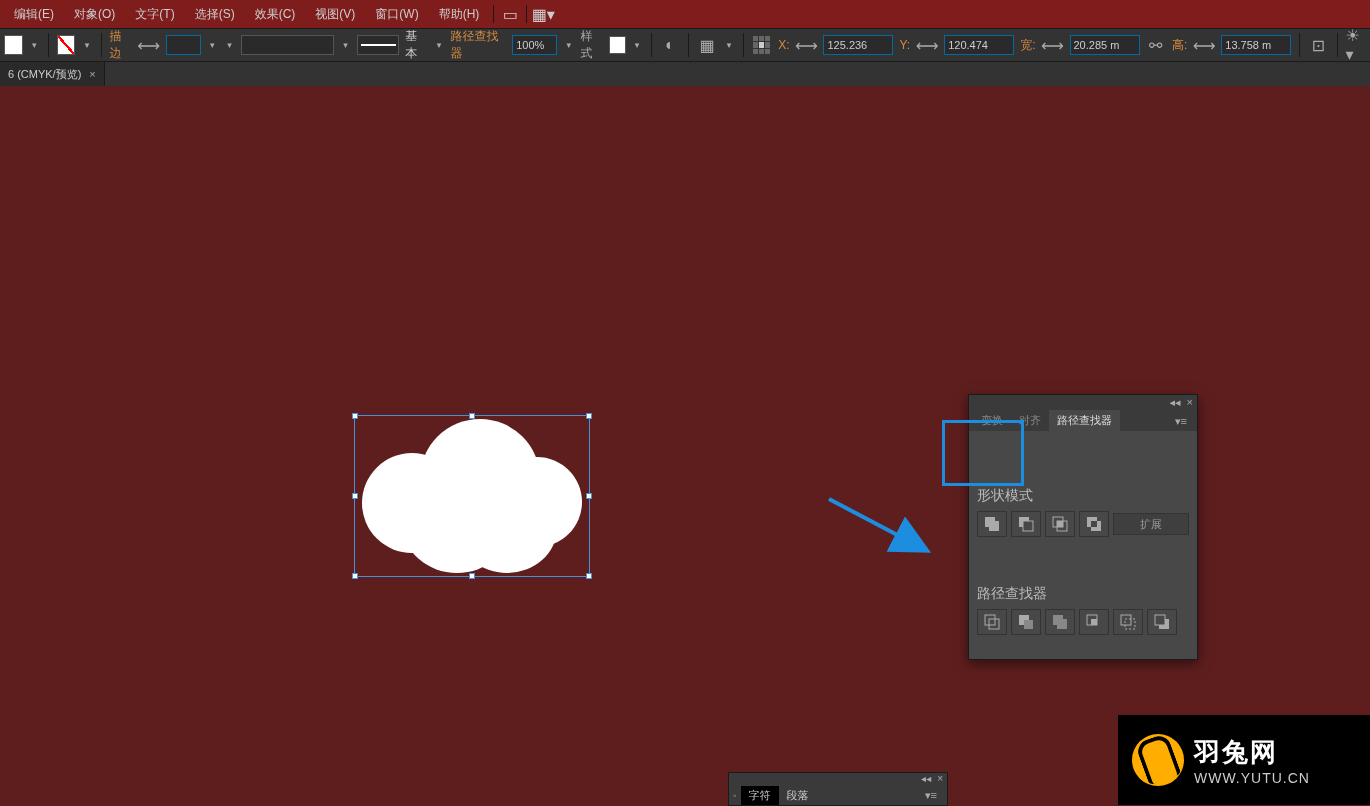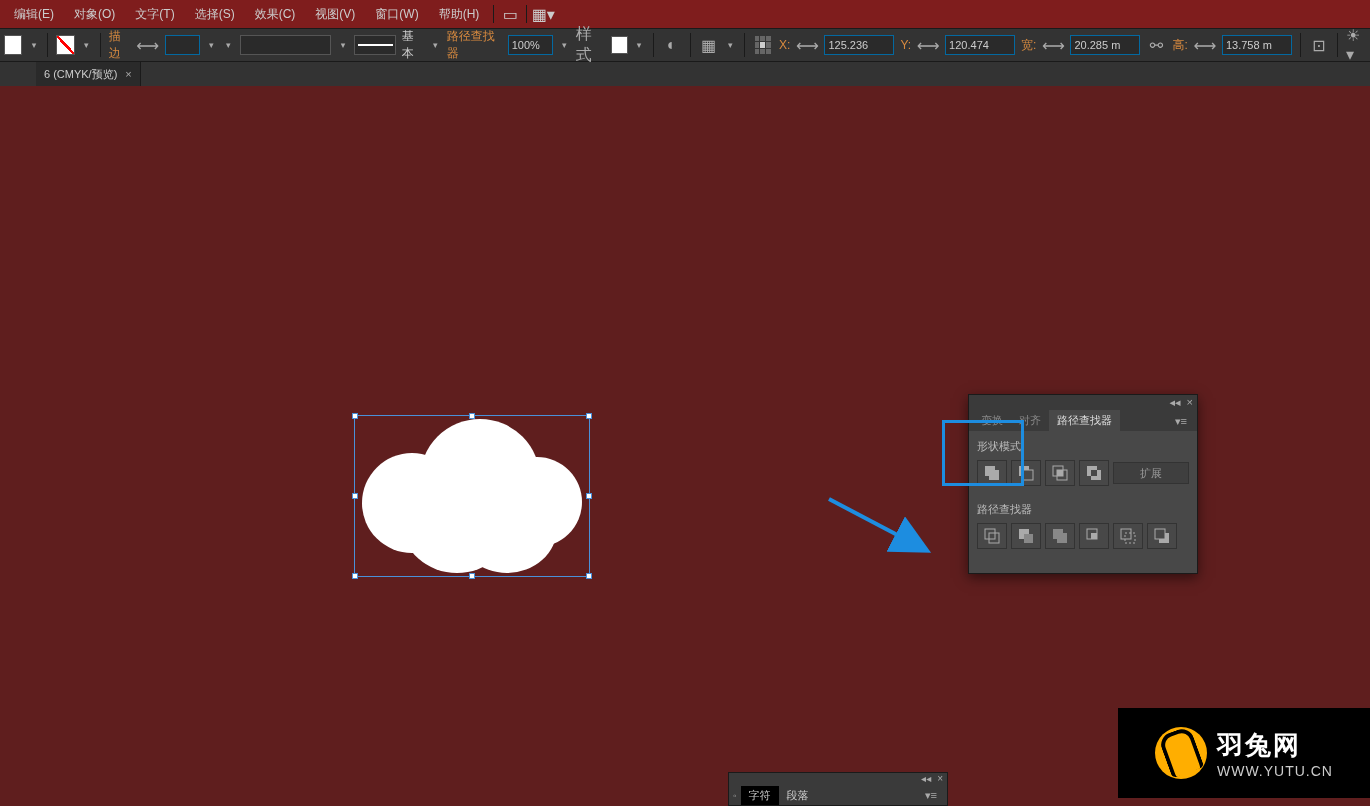--- a/index.html
+++ b/index.html
@@ -10,33 +10,33 @@
 .menubar .sep { width: 1px; height: 18px; background: #1a1a1a; margin: 0 4px; }
 .menubar .icon-btn { width: 24px; height: 20px; display: inline-flex; align-items: center; justify-content: center; color: #ccc; cursor: pointer; }
 
 .optbar { height: 34px; background: #333333; display: flex; align-items: center; padding: 0 4px; gap: 6px; border-top: 1px solid #1a1a1a; border-bottom: 1px solid #1a1a1a; }
 .swatch { width: 20px; height: 20px; border: 1px solid #555; display: inline-block; }
 .swatch.white { background: #ffffff; }
 .swatch.none { background: #fff; position: relative; }
 .swatch.none::after { content: ''; position: absolute; left: 0; top: 0; right: 0; bottom: 0; background: linear-gradient(to top right, transparent 45%, red 45%, red 55%, transparent 55%); }
 .dd-arrow { width: 12px; height: 20px; display: inline-flex; align-items: center; justify-content: center; color: #aaa; font-size: 9px; cursor: pointer; }
 .label { color: #d88a3f; font-size: 12px; }
-.label-grey { color: #aaa; font-size: 16px; }
+.label-grey { color: #aaa; font-size: 12px; }
 .stroke-preview { width: 45px; height: 20px; background: #2a2a2a; border: 1px solid #555; display: flex; align-items: center; justify-content: center; }
 .stroke-preview .line { width: 35px; height: 2px; background: #fff; }
 .type-label { font-size: 12px; color: #ccc; }
 .num-input { width: 45px; height: 20px; background: #2a2a2a; border: 1px solid #0369a1; color: #ccc; font-size: 11px; padding: 0 3px; }
 .num-input-wide { width: 70px; }
 .vsep { width: 1px; height: 24px; background: #1a1a1a; margin: 0 2px; }
 .icon-sq { width: 22px; height: 22px; display: inline-flex; align-items: center; justify-content: center; color: #aaa; cursor: pointer; }
 .ref-grid { width: 22px; height: 22px; display: grid; grid-template-columns: repeat(3,1fr); grid-template-rows: repeat(3,1fr); gap: 1px; padding: 2px; }
 .ref-grid span { background: #666; }
 .ref-grid span.c { background: #ccc; }
 
-.doctab-bar { height: 24px; background: #333333; display: flex; align-items: flex-end; padding-left: 36px; }
+.doctab-bar { height: 24px; background: #333333; display: flex; align-items: flex-end; }
 .doctab { height: 24px; background: #2a2a2a; display: flex; align-items: center; padding: 0 8px; color: #ccc; font-size: 11px; gap: 8px; border-right: 1px solid #1a1a1a; }
 .doctab .close { color: #aaa; cursor: pointer; font-size: 11px; }
 
 .canvas-area { position: absolute; left: 0; top: 86px; right: 0; bottom: 0; background: #5f1e1e; }
 
 .selection { position: absolute; left: 354px; top: 329px; width: 236px; height: 162px; border: 1px solid #4a90d9; }
 .handle { position: absolute; width: 6px; height: 6px; background: #fff; border: 1px solid #4a90d9; }
 .h-tl { left: -3px; top: -3px; } .h-tc { left: 50%; top: -3px; margin-left: -3px; } .h-tr { right: -3px; top: -3px; }
 .h-ml { left: -3px; top: 50%; margin-top: -3px; } .h-mr { right: -3px; top: 50%; margin-top: -3px; }
 .h-bl { left: -3px; bottom: -3px; } .h-bc { left: 50%; bottom: -3px; margin-left: -3px; } .h-br { right: -3px; bottom: -3px; }
@@ -54,35 +54,35 @@
 
 .panel { position: absolute; left: 968px; top: 394px; width: 230px; background: #3a3a3a; border: 1px solid #1a1a1a; box-shadow: 0 4px 12px rgba(0,0,0,0.5); }
 .panel-titlebar { height: 14px; background: #3a3a3a; display: flex; align-items: center; justify-content: flex-end; padding: 0 4px; gap: 6px; }
 .panel-titlebar .min { color: #aaa; font-size: 11px; cursor: pointer; }
 .panel-titlebar .close { color: #aaa; font-size: 11px; cursor: pointer; }
 .panel-tabs { height: 22px; display: flex; align-items: flex-end; padding: 0 4px; gap: 0; background: #3a3a3a; }
 .panel-tab { padding: 3px 8px; font-size: 11px; color: #888; cursor: pointer; }
 .panel-tab.active { color: #ddd; background: #484848; }
 .panel-menu { margin-left: auto; margin-right: 2px; color: #aaa; font-size: 11px; cursor: pointer; padding: 3px 4px; }
 .panel-body { background: #484848; padding: 8px; }
-.section-label { color: #bbb; font-size: 11px; margin-bottom: 6px; }
+.section-label { color: #bbb; font-size: 14px; margin-bottom: 6px; margin-top: 48px; }
 .btn-row { display: flex; gap: 4px; align-items: center; margin-bottom: 16px; }
 .pf-btn { width: 30px; height: 26px; background: #484848; border: 1px solid #333; display: flex; align-items: center; justify-content: center; cursor: pointer; }
 .pf-btn svg { display: block; }
 .expand-btn { flex: 1; height: 22px; background: #3f3f3f; border: 1px solid #333; color: #999; font-size: 11px; display: flex; align-items: center; justify-content: center; cursor: pointer; }
 .highlight-box { position: absolute; left: 942px; top: 420px; width: 82px; height: 66px; border: 3px solid #1d8de0; pointer-events: none; z-index: 10; }
 
 .char-panel { position: absolute; left: 728px; bottom: 0; width: 220px; background: #3a3a3a; border: 1px solid #1a1a1a; }
 .char-titlebar { height: 12px; display: flex; justify-content: flex-end; padding: 0 4px; gap: 6px; }
 .char-titlebar span { color: #aaa; font-size: 10px; cursor: pointer; }
 .char-tabs { height: 20px; display: flex; align-items: center; padding: 0 4px; }
 .char-tab { padding: 2px 8px; font-size: 11px; color: #ccc; cursor: pointer; }
 .char-tab.active { background: #000000; }
 
-.watermark { position: absolute; right: 0; bottom: 8px; width: 252px; height: 90px; background: #000; display: flex; align-items: center; justify-content: center; gap: 10px; padding: 0 14px; }
+.watermark { position: absolute; right: 0; bottom: 1px; width: 252px; height: 90px; background: #000; display: flex; align-items: center; gap: 10px; padding: 0 14px; }
 .wm-icon { width: 52px; height: 52px; background: #ffae00; border-radius: 50%; position: relative; flex-shrink: 0; }
 .wm-icon::before { content: ''; position: absolute; width: 26px; height: 40px; border: 4px solid #000; border-radius: 13px 13px 5px 5px; left: 9px; top: 3px; transform: rotate(-20deg); border-bottom: none; }
 .wm-text { color: #fff; }
 .wm-text .big { font-size: 26px; font-weight: bold; letter-spacing: 2px; }
 .wm-text .small { font-size: 14px; color: #ccc; letter-spacing: 1px; }
 </style>
 </head>
 <body>
 
 <div class="menubar">

